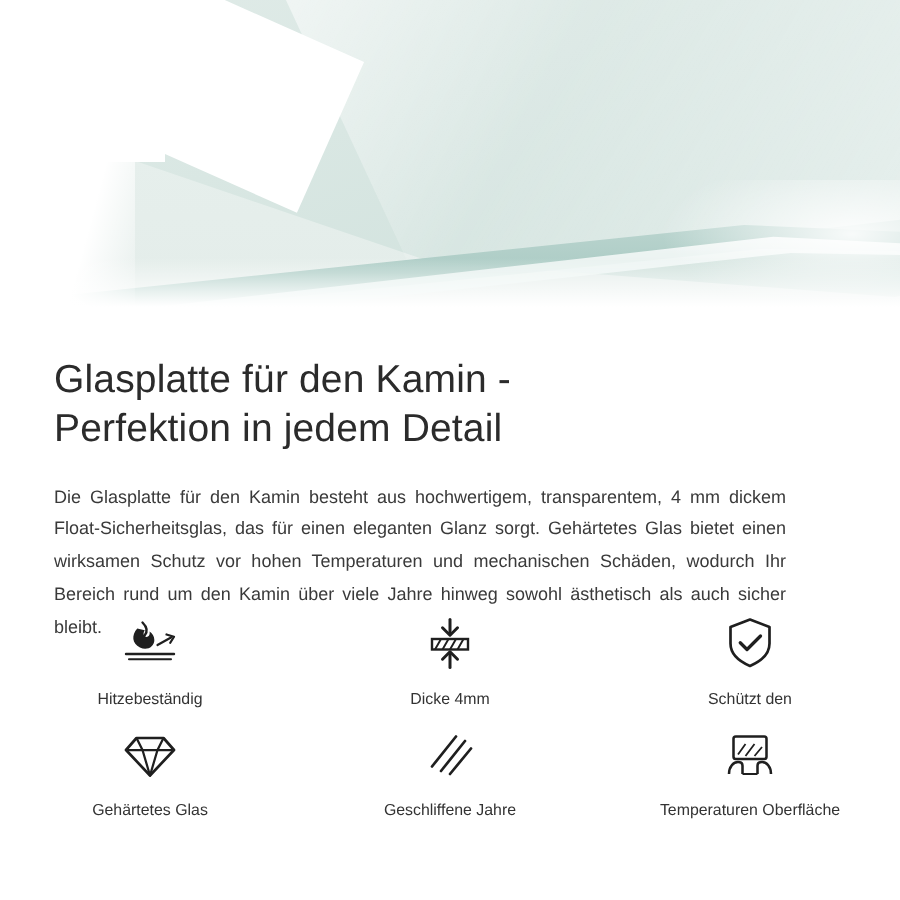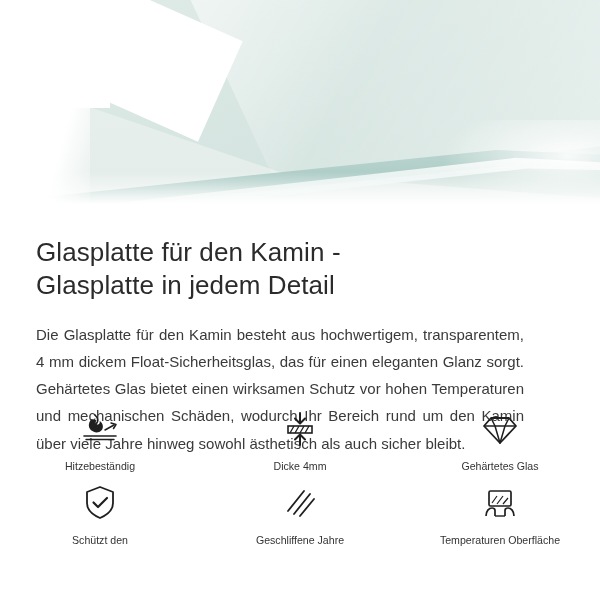--- a/index.html
+++ b/index.html
@@ -116,21 +116,21 @@
     font-size: 26px;
     line-height: 1.28;
     font-weight: 400;
     color: #2b2b2b;
     padding: 8px 36px 0 36px;
     letter-spacing: 0.1px;
   }
   .headline .line { display: block; }
   .body-copy {
     padding: 18px 36px 0 36px;
-    font-size: 15px;
+    font-size: 12px;
     line-height: 1.82;
     color: #3a3a3a;
     text-align: justify;
     max-width: 560px;
   }
 
   
   .features {
     position: absolute;
     left: 0;
@@ -176,21 +176,21 @@
     <div class="hero-corner-tl"></div>
     <div class="hero-corner-tl2"></div>
     <div class="hero-left-white"></div>
     <div class="hero-right-glow"></div>
     <div class="hero-bottom"></div>
   </div>
 
   <div class="content">
     <h1 class="headline">
       <span class="line">Glasplatte für den Kamin -</span>
-      <span class="line">Glasplatte in jedem Detail</span>
+      <span class="line">Perfektion in jedem Detail</span>
     </h1>
     <p class="body-copy">Die Glasplatte für den Kamin besteht aus hochwertigem, transparentem, 4 mm dickem Float-Sicherheitsglas, das für einen eleganten Glanz sorgt. Gehärtetes Glas bietet einen wirksamen Schutz vor hohen Temperaturen und mechanischen Schäden, wodurch Ihr Bereich rund um den Kamin über viele Jahre hinweg sowohl ästhetisch als auch sicher bleibt.</p>
   </div>
 
   <div class="features">
 
     <div class="feature">
       <div class="feature-icon">
         <svg width="44" height="40" viewBox="0 0 44 40">
           <path d="M17 6 c3 3 3.5 6 1.5 8.5 c-1.6 2-1.2 4 0.6 5.2" fill="none" stroke="#1f1f1f" stroke-width="1.6" stroke-linecap="round"></path>
@@ -214,36 +214,36 @@
           <path d="M22 36 v-9" stroke="#1f1f1f" stroke-width="2" stroke-linecap="round"></path>
           <path d="M17 30.5 l5 -5 l5 5" fill="none" stroke="#1f1f1f" stroke-width="2" stroke-linecap="round" stroke-linejoin="round"></path>
         </svg>
       </div>
       <div class="feature-label">Dicke 4mm</div>
     </div>
 
     <div class="feature">
       <div class="feature-icon">
         <svg width="44" height="40" viewBox="0 0 44 40">
+          <path d="M22 4 L35 9 V20 c0 7 -6 12 -13 15 c-7 -3 -13 -8 -13 -15 V9 Z" fill="none" stroke="#1f1f1f" stroke-width="1.8" stroke-linejoin="round"></path>
+          <path d="M15.5 19.5 l4.5 4.5 l9 -9" fill="none" stroke="#1f1f1f" stroke-width="2.2" stroke-linecap="round" stroke-linejoin="round"></path>
+        </svg>
+      </div>
+      <div class="feature-label">Schützt den</div>
+    </div>
+
+    <div class="feature">
+      <div class="feature-icon">
+        <svg width="44" height="40" viewBox="0 0 44 40">
           <path d="M13 9 H31 L38 17 L22 34 L6 17 Z" fill="none" stroke="#1f1f1f" stroke-width="1.8" stroke-linejoin="round"></path>
           <path d="M6 17 H38" stroke="#1f1f1f" stroke-width="1.5"></path>
           <path d="M13 9 L17 17 L22 34 L27 17 L31 9" fill="none" stroke="#1f1f1f" stroke-width="1.5" stroke-linejoin="round"></path>
         </svg>
       </div>
       <div class="feature-label">Gehärtetes Glas</div>
-    </div>
-
-    <div class="feature">
-      <div class="feature-icon">
-        <svg width="44" height="40" viewBox="0 0 44 40">
-          <path d="M22 4 L35 9 V20 c0 7 -6 12 -13 15 c-7 -3 -13 -8 -13 -15 V9 Z" fill="none" stroke="#1f1f1f" stroke-width="1.8" stroke-linejoin="round"></path>
-          <path d="M15.5 19.5 l4.5 4.5 l9 -9" fill="none" stroke="#1f1f1f" stroke-width="2.2" stroke-linecap="round" stroke-linejoin="round"></path>
-        </svg>
-      </div>
-      <div class="feature-label">Schützt den</div>
     </div>
 
     <div class="feature">
       <div class="feature-icon">
         <svg width="44" height="40" viewBox="0 0 44 40">
           <path d="M10 28 L26 8" stroke="#1f1f1f" stroke-width="1.8" stroke-linecap="round"></path>
           <path d="M16 31 L32 11" stroke="#1f1f1f" stroke-width="1.8" stroke-linecap="round"></path>
           <path d="M22 33 L36 16" stroke="#1f1f1f" stroke-width="1.8" stroke-linecap="round"></path>
         </svg>
       </div>

